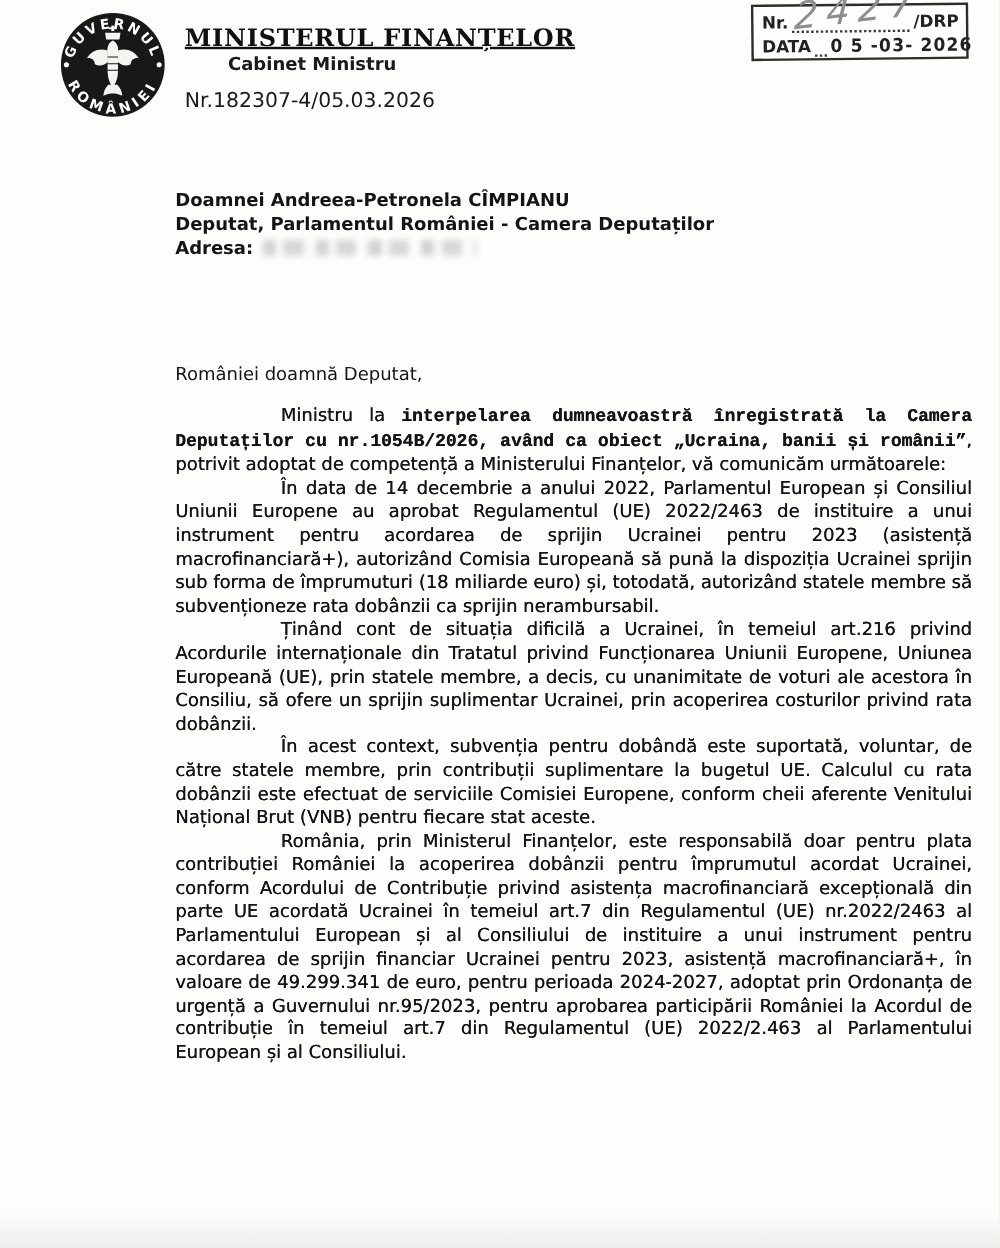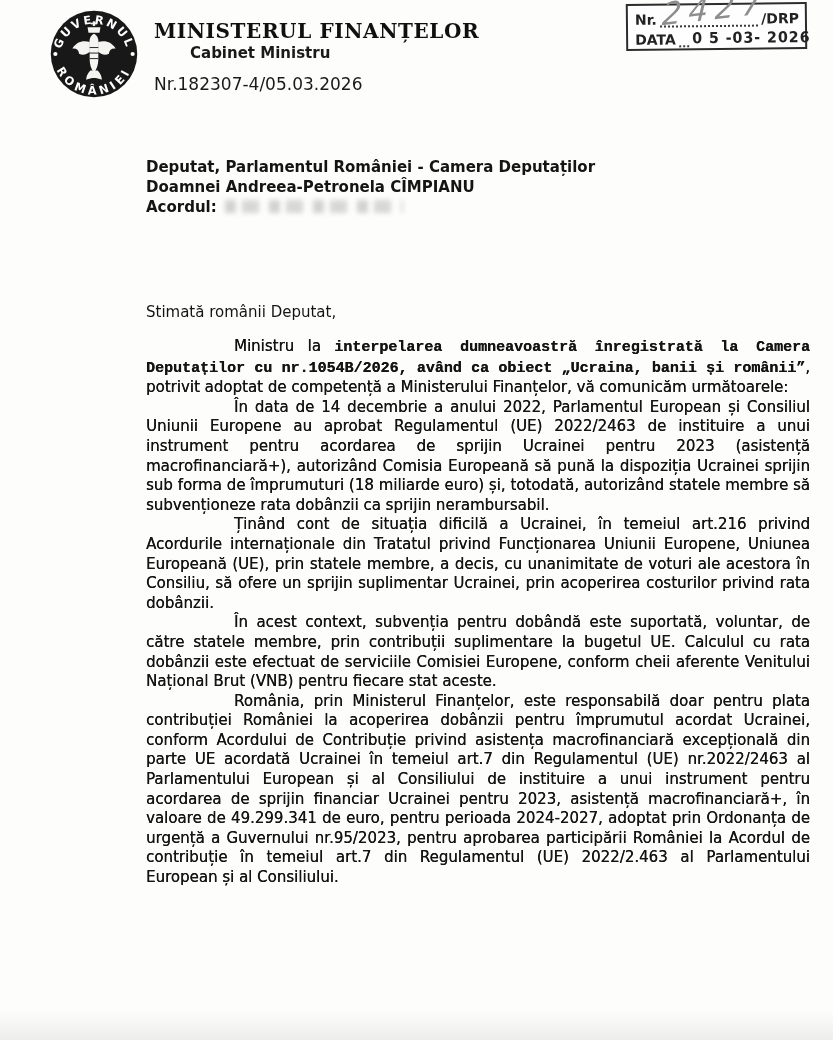--- a/index.html
+++ b/index.html
@@ -12,20 +12,21 @@
     color:#161616;
   }
   
   .letterhead{position:absolute;top:8px;left:48px;display:flex;gap:14px;align-items:flex-start;}
   .seal{width:92px;height:92px;flex:0 0 auto;}
   .lh-text{padding-top:12px;}
   .ministry{
     font-family:"DejaVu Serif",serif;
     font-size:20px;font-weight:700;letter-spacing:.6px;color:#101010;
     line-height:22px;
+    text-decoration:underline;
   }
   .office{font-size:15px;font-weight:700;color:#1a1a1a;margin-top:2px;line-height:18px;margin-left:36px;}
   .regnum{font-size:17px;font-weight:400;color:#1a1a1a;margin-top:13px;line-height:18px;}
   
   .stamp{
     position:absolute;left:626px;top:3px;width:181px;height:47px;
     border:2px solid #2c2c2c;background:rgba(255,255,255,.6);
     transform:rotate(-.6deg);
     font-weight:700;color:#222;box-sizing:border-box;
     padding:2px 6px 2px 7px;
@@ -112,28 +113,28 @@
     </div>
     <div class="stamp-row">
       <span>DATA</span>
       <span class="stamp-leader short"></span>
       <span class="stamp-date">0 5 -03- 2026</span>
       <span class="stamp-leader"></span>
     </div>
   </div>
 
   <div class="addressee">
+    <div>Doamnei Andreea-Petronela CÎMPIANU</div>
     <div>Deputat, Parlamentul României - Camera Deputaților</div>
-    <div>Doamnei Andreea-Petronela CÎMPIANU</div>
     <div>
-      <span>Acordul:</span><span class="redacted"></span>
+      <span>Adresa:</span><span class="redacted"></span>
     </div>
   </div>
 
-  <div class="salutation">Stimată românii Deputat,</div>
+  <div class="salutation">României doamnă Deputat,</div>
 
   <div class="letter-body">
       <p class="para"><span>Ministru la </span><span class="b">interpelarea dumneavoastră înregistrată la Camera Deputaților cu nr.1054B/2026, având ca obiect „Ucraina, banii și românii”</span><span>, potrivit adoptat de competență a Ministerului Finanțelor, vă comunicăm următoarele:</span></p>
       <p class="para"><span>În data de 14 decembrie a anului 2022, Parlamentul European și Consiliul Uniunii Europene au aprobat </span><span class="i">Regulamentul (UE) 2022/2463 de instituire a unui instrument pentru acordarea de sprijin Ucrainei pentru 2023 (asistență macrofinanciară+)</span><span>, autorizând Comisia Europeană să pună la dispoziția Ucrainei sprijin sub forma de împrumuturi (18 miliarde euro) și, totodată, autorizând statele membre să subvenționeze rata dobânzii ca sprijin nerambursabil.</span></p>
       <p class="para"><span>Ținând cont de situația dificilă a Ucrainei, în temeiul art.216 privind Acordurile internaționale din </span><span class="i">Tratatul privind Funcționarea Uniunii Europene</span><span>, Uniunea Europeană (UE), prin statele membre, a decis, cu unanimitate de voturi ale acestora în Consiliu, să ofere un sprijin suplimentar Ucrainei, prin acoperirea costurilor privind rata dobânzii.</span></p>
       <p class="para"><span>În acest context, subvenția pentru dobândă este suportată, voluntar, de către statele membre, prin contribuții suplimentare la bugetul UE. Calculul cu rata dobânzii este efectuat de serviciile Comisiei Europene, conform cheii aferente Venitului Național Brut (VNB) pentru fiecare stat aceste.</span></p>
       <p class="para"><span>România, prin Ministerul Finanțelor, este responsabilă doar pentru plata contribuției României la acoperirea dobânzii pentru împrumutul acordat Ucrainei, conform Acordului de Contribuție privind asistența macrofinanciară excepțională din parte UE acordată Ucrainei în temeiul art.7 din Regulamentul (UE) nr.2022/2463 al Parlamentului European și al Consiliului de instituire a unui instrument pentru acordarea de sprijin financiar Ucrainei pentru 2023, asistență macrofinanciară+, în valoare de 49.299.341 de euro, pentru perioada 2024-2027, adoptat prin </span><span class="i">Ordonanța de urgență a Guvernului nr.95/2023, pentru aprobarea participării României la Acordul de contribuție în temeiul art.7 din Regulamentul (UE) 2022/2.463 al Parlamentului European și al Consiliului.</span></p>
     </div>
 
   <div class="scan-bottom"></div>

